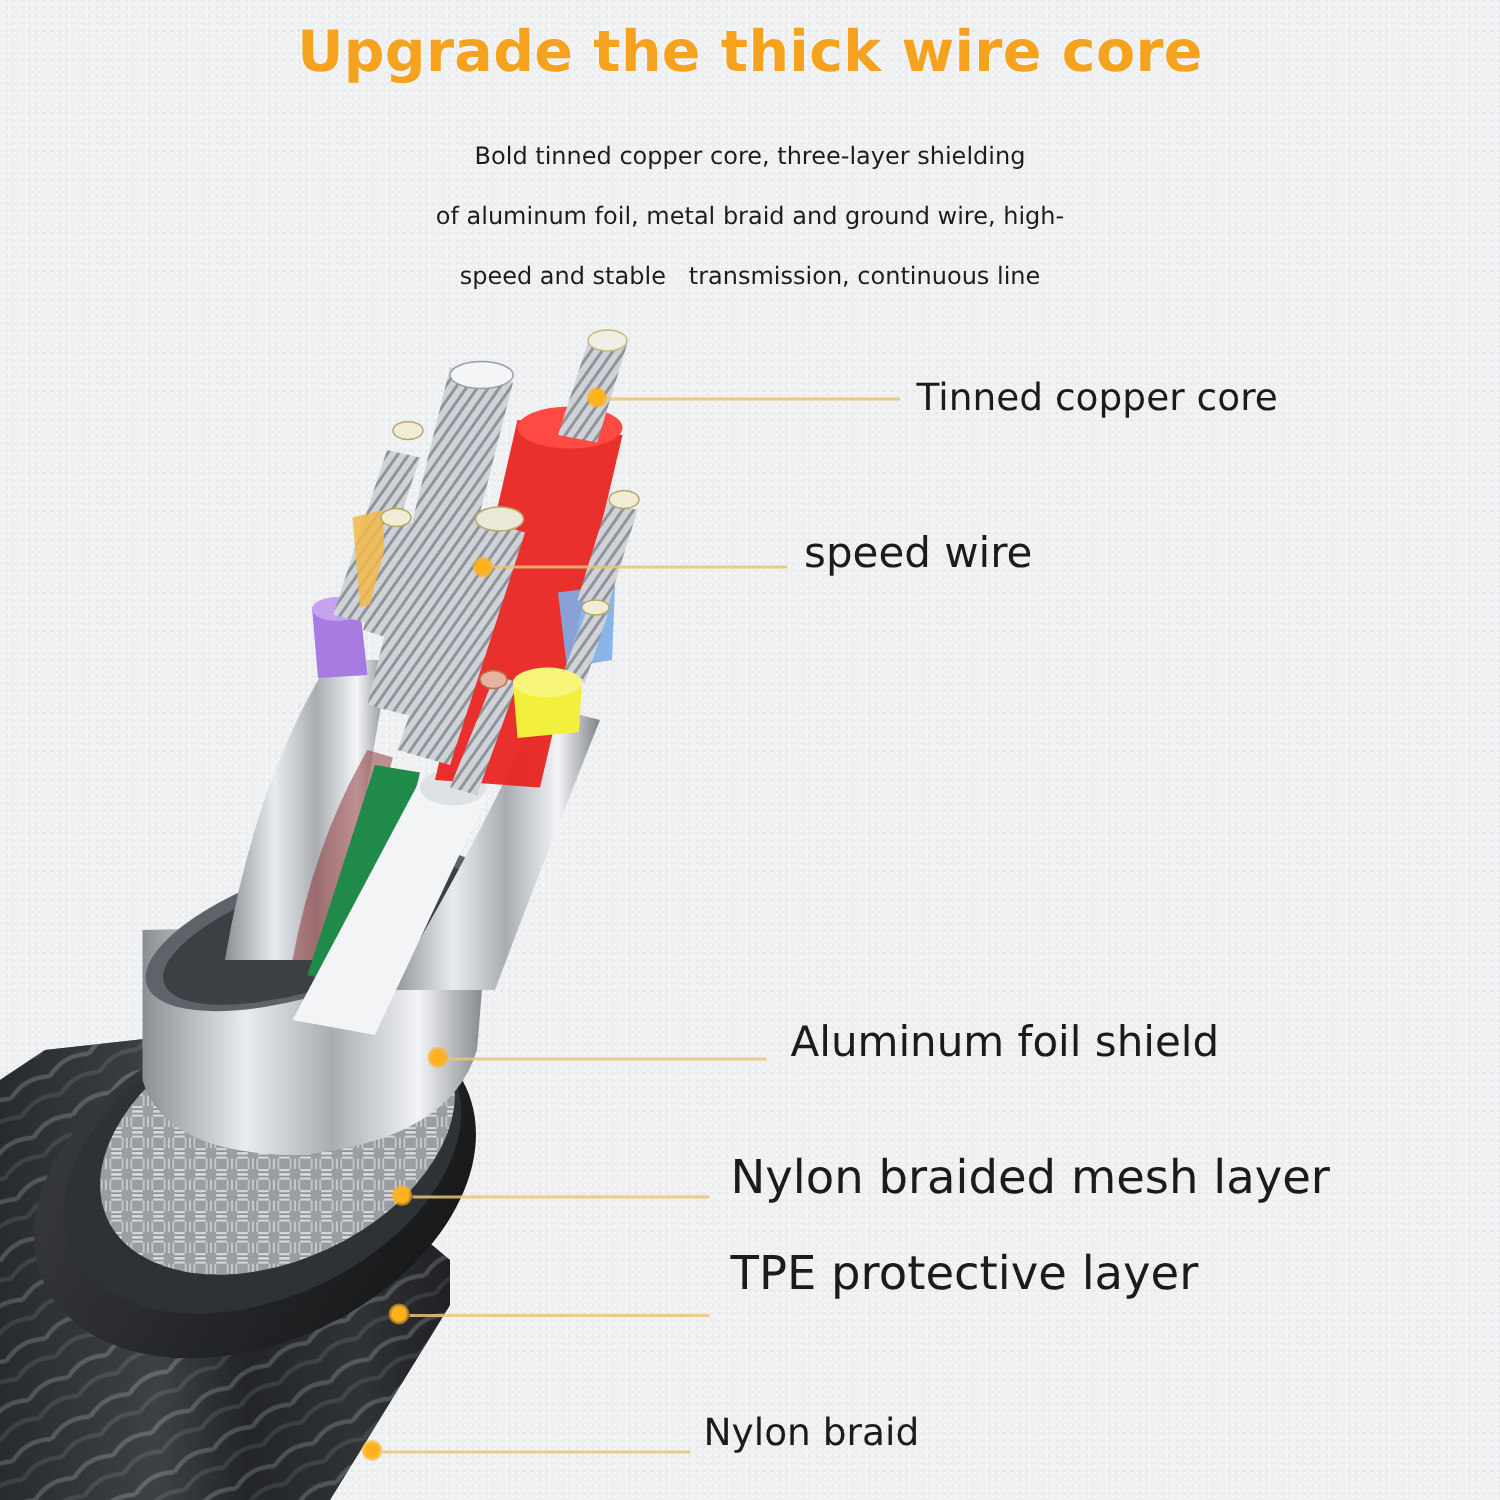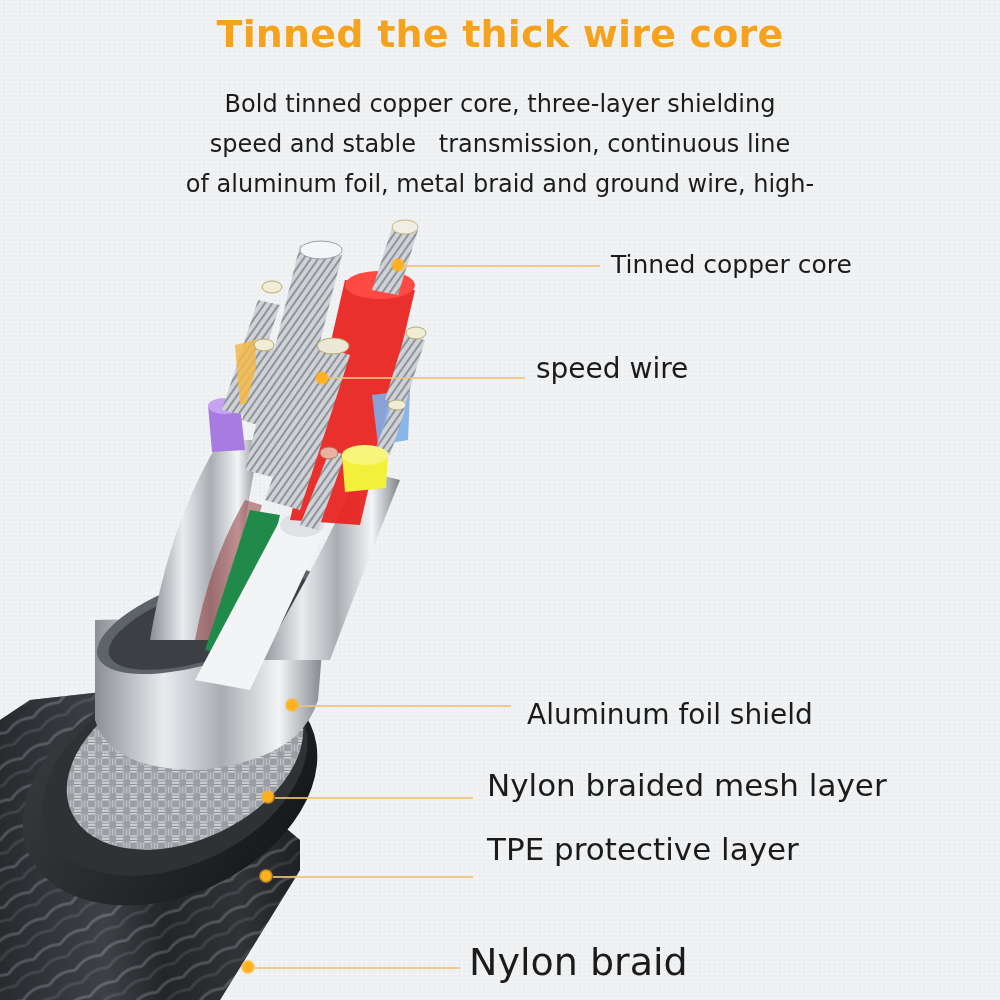--- a/index.html
+++ b/index.html
@@ -16,47 +16,47 @@
     .title {
       position: absolute; left: 0; width: 1000px; top: 12px;
       text-align: center; color: #f5a31f;
       font-family: "DejaVu Sans", sans-serif; font-weight: bold;
       font-size: 38px; letter-spacing: 0.2px;
       text-shadow: 0 0 2px rgba(255,255,255,0.9);
     }
     .subtitle {
       position: absolute; left: 0; width: 1000px; top: 84px;
       text-align: center; color: #1c1c1c;
-      font-size: 24px; line-height: 40px;
+      font-size: 16px; line-height: 40px;
       font-family: "DejaVu Sans", sans-serif;
     }
     .subtitle div { white-space: pre; }
     .art { position: absolute; left: 0; top: 0; }
     .label {
       position: absolute; color: #1b1b1b; white-space: nowrap;
       font-family: "DejaVu Sans", sans-serif;
     }
     .leader {
       position: absolute; height: 2px; background: #ecc27a; opacity: 0.85;
     }
     .dot {
       position: absolute; width: 14px; height: 14px; border-radius: 50%;
       background: radial-gradient(circle, #ffb21e 45%, rgba(255,170,20,0.35) 75%, transparent 80%);
       transform: translate(-7px,-7px);
     }
   </style>
 </head>
 <body>
 
-<div class="title">Tinned the thick wire core</div>
+<div class="title">Upgrade the thick wire core</div>
 
 <div class="subtitle">
   <div>Bold tinned copper core, three-layer shielding</div>
+  <div>of aluminum foil, metal braid and ground wire, high-</div>
   <div>speed and stable   transmission, continuous line</div>
-  <div>of aluminum foil, metal braid and ground wire, high-</div>
 </div>
 
 <svg class="art" width="1000" height="1000" viewBox="0 0 1000 1000">
   <defs>
     <linearGradient id="nylon" x1="0" y1="0" x2="1" y2="0">
       <stop offset="0" stop-color="#2a2d31"></stop>
       <stop offset="0.35" stop-color="#5a5e63"></stop>
       <stop offset="0.55" stop-color="#1f2124"></stop>
       <stop offset="0.8" stop-color="#3c3f43"></stop>
       <stop offset="1" stop-color="#151618"></stop>
@@ -176,25 +176,25 @@
 <div class="dot" style="left:398px; top:265px;"></div>
 <div class="leader" style="left:405px; top:265px; width:195px;"></div>
 <div class="label" style="left:611px; top:250px; font-size:25px;">Tinned copper core</div>
 
 <div class="dot" style="left:322px; top:378px;"></div>
 <div class="leader" style="left:329px; top:377px; width:196px;"></div>
 <div class="label" style="left:536px; top:352px; font-size:28px;">speed wire</div>
 
 <div class="dot" style="left:292px; top:705px;"></div>
 <div class="leader" style="left:299px; top:705px; width:212px;"></div>
-<div class="label" style="left:527px; top:678px; font-size:28px;margin-top:20px;">Aluminum foil shield</div>
+<div class="label" style="left:527px; top:678px; font-size:28px;">Aluminum foil shield</div>
 
 <div class="dot" style="left:268px; top:797px;"></div>
 <div class="leader" style="left:275px; top:797px; width:198px;"></div>
 <div class="label" style="left:487px; top:767px; font-size:31px;">Nylon braided mesh layer</div>
 
 <div class="dot" style="left:266px; top:876px;"></div>
 <div class="leader" style="left:273px; top:876px; width:200px;"></div>
 <div class="label" style="left:487px; top:831px; font-size:31px;">TPE protective layer</div>
 
 <div class="dot" style="left:248px; top:967px;"></div>
 <div class="leader" style="left:255px; top:967px; width:205px;"></div>
-<div class="label" style="left:469px; top:940px; font-size:38px;">Nylon braid</div>
+<div class="label" style="left:469px; top:940px; font-size:25px;">Nylon braid</div>
 
 </body></html>

